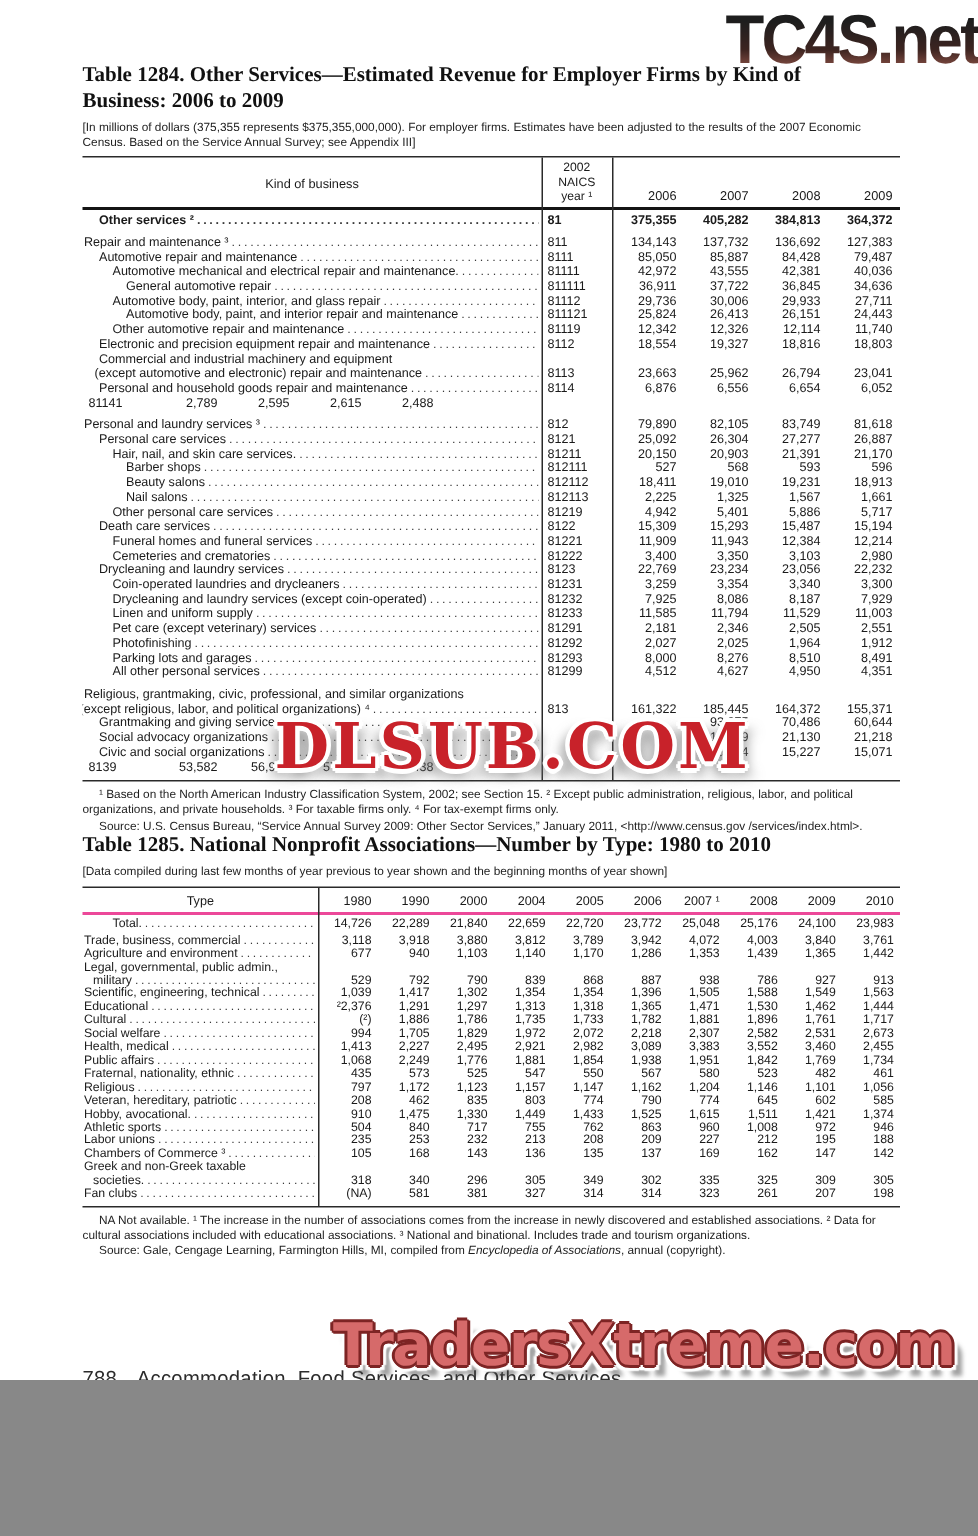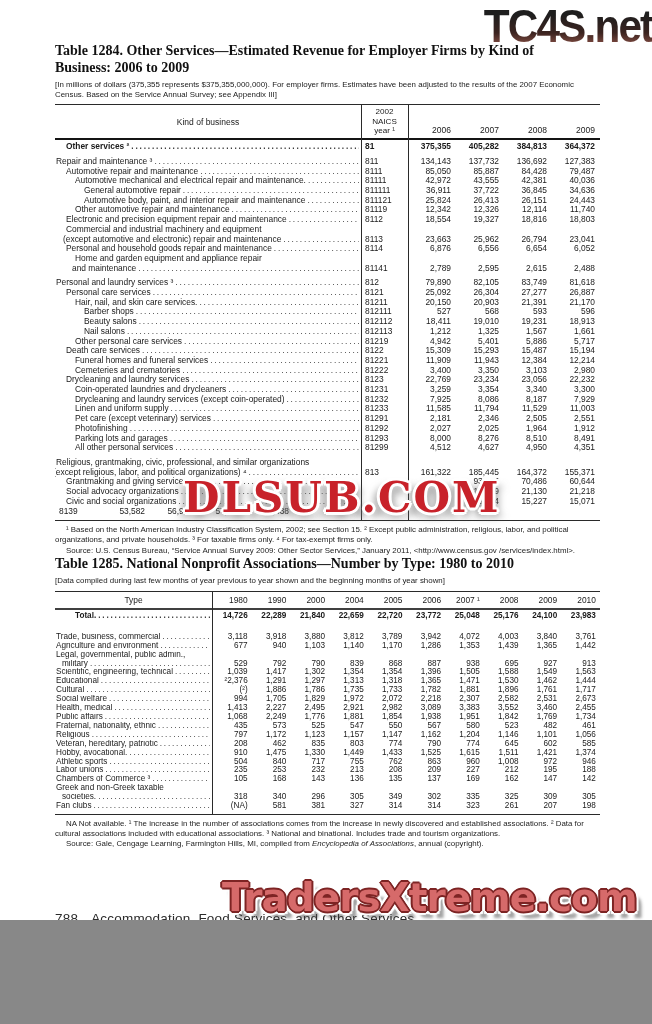--- a/index.html
+++ b/index.html
@@ -26,26 +26,26 @@
   .lc84{width:306px;overflow:hidden;}
   .ln{display:flex;align-items:baseline;white-space:nowrap;overflow:hidden;}
   .lt{flex:0 0 auto;}
   .cont{margin-left:-3px;}
   .dots{flex:1 1 auto;overflow:hidden;color:#3a3a3a;margin:0 2px;}
   .dots::after{content:"........................................................................................................................................................";letter-spacing:1.8px;}
   .ind0{padding-left:1px}.ind1{padding-left:11px}.ind2{padding-left:20px}.ind3{padding-left:29px}
   .nc84{width:47px;padding-left:4px;box-sizing:border-box;}
   .vc84{width:48px;text-align:right;padding-right:5px;box-sizing:border-box;}
   
-  .hdr85{display:flex;border-bottom:2px solid #404040;height:16px;align-items:center;}
+  .hdr85{display:flex;border-bottom:2px solid #ec4899;height:16px;align-items:center;}
   .h-type{width:157px;text-align:center;font-size:8.4px;}
   .h-y85{width:38.7px;text-align:right;padding-right:3px;font-size:8.4px;box-sizing:border-box;}
   .body85{padding:2px 0 3px 0;}
   .tr85{display:flex;align-items:flex-end;font-size:8.2px;line-height:8.9px;}
-  .tr85.bold{font-weight:bold;margin-bottom:12px;}
+  .tr85.bold{font-weight:normal;margin-bottom:2px;}
   .lc85{width:157px;overflow:hidden;}
   .ind85-0{padding-left:1px}.ind85-1{padding-left:20px}
   .cont85{margin-left:0;padding-left:7px;}
   .vc85{width:38.7px;text-align:right;padding-right:3px;box-sizing:border-box;}
   
   .fn{font-size:7.9px;line-height:9.7px;margin:4px 0 0 0;text-indent:11px;color:#1d1d1d;}
   .fn.src{margin-top:1px;}
   
   .footer{position:absolute;left:55px;right:50px;top:911px;}
   .fline1{font-size:13.5px;color:#2b2b2b;letter-spacing:0.2px;}
@@ -155,20 +155,33 @@
               </div>
               <div class="nc84">811111</div>
               <div class="vc84">36,911</div>
               <div class="vc84">37,722</div>
               <div class="vc84">36,845</div>
               <div class="vc84">34,636</div>
             </div>
             <div class="tr84">
               <div class="lc84">
                 <div class="ln">
+                  <span class="lt ind2">Automotive body, paint, interior, and glass repair</span>
+                  <span class="dots"></span>
+                </div>
+              </div>
+              <div class="nc84">81112</div>
+              <div class="vc84">29,736</div>
+              <div class="vc84">30,006</div>
+              <div class="vc84">29,933</div>
+              <div class="vc84">27,711</div>
+            </div>
+            <div class="tr84">
+              <div class="lc84">
+                <div class="ln">
                   <span class="lt ind3">Automotive body, paint, and interior repair and maintenance</span>
                   <span class="dots"></span>
                 </div>
               </div>
               <div class="nc84">811121</div>
               <div class="vc84">25,824</div>
               <div class="vc84">26,413</div>
               <div class="vc84">26,151</div>
               <div class="vc84">24,443</div>
             </div>
@@ -221,29 +234,20 @@
                   <span class="dots"></span>
                 </div>
               </div>
               <div class="nc84">8114</div>
               <div class="vc84">6,876</div>
               <div class="vc84">6,556</div>
               <div class="vc84">6,654</div>
               <div class="vc84">6,052</div>
             </div>
             <div class="tr84">
-              <div class="lc84">
-                <div class="ln">
-                  <span class="lt ind2">Home and garden equipment and appliance repair</span>
-                </div>
-                <div class="ln">
-                  <span class="lt cont ind2">and maintenance</span>
-                  <span class="dots"></span>
-                </div>
-              </div>
               <div class="nc84">81141</div>
               <div class="vc84">2,789</div>
               <div class="vc84">2,595</div>
               <div class="vc84">2,615</div>
               <div class="vc84">2,488</div>
             </div>
             <div class="tr84 gap">
               <div class="lc84">
                 <div class="ln">
                   <span class="lt ind0">Personal and laundry services ³</span>
@@ -309,21 +313,21 @@
               <div class="vc84">18,913</div>
             </div>
             <div class="tr84">
               <div class="lc84">
                 <div class="ln">
                   <span class="lt ind3">Nail salons</span>
                   <span class="dots"></span>
                 </div>
               </div>
               <div class="nc84">812113</div>
-              <div class="vc84">1,212</div>
+              <div class="vc84">2,225</div>
               <div class="vc84">1,325</div>
               <div class="vc84">1,567</div>
               <div class="vc84">1,661</div>
             </div>
             <div class="tr84">
               <div class="lc84">
                 <div class="ln">
                   <span class="lt ind2">Other personal care services</span>
                   <span class="dots"></span>
                 </div>
@@ -629,21 +633,21 @@
                   <span class="dots"></span>
                 </div>
               </div>
               <div class="vc85">529</div>
               <div class="vc85">792</div>
               <div class="vc85">790</div>
               <div class="vc85">839</div>
               <div class="vc85">868</div>
               <div class="vc85">887</div>
               <div class="vc85">938</div>
-              <div class="vc85">695</div>
+              <div class="vc85">786</div>
               <div class="vc85">927</div>
               <div class="vc85">913</div>
             </div>
             <div class="tr85">
               <div class="lc85">
                 <div class="ln">
                   <span class="lt ind85-0">Scientific, engineering, technical</span>
                   <span class="dots"></span>
                 </div>
               </div>

